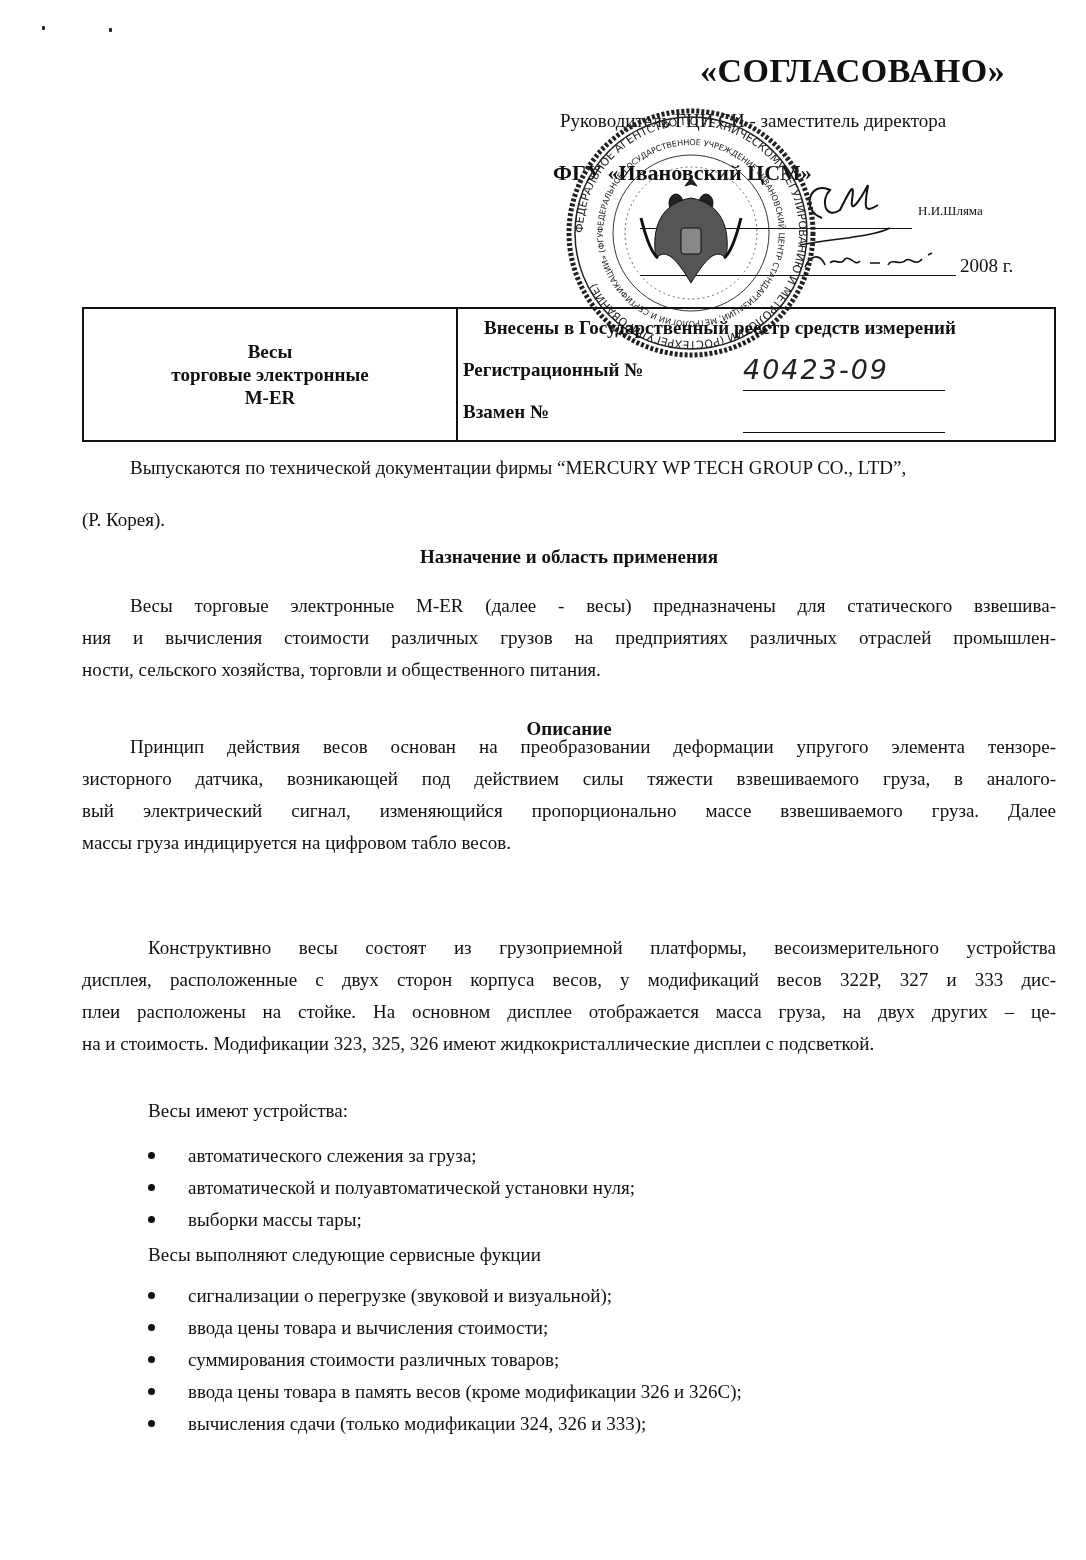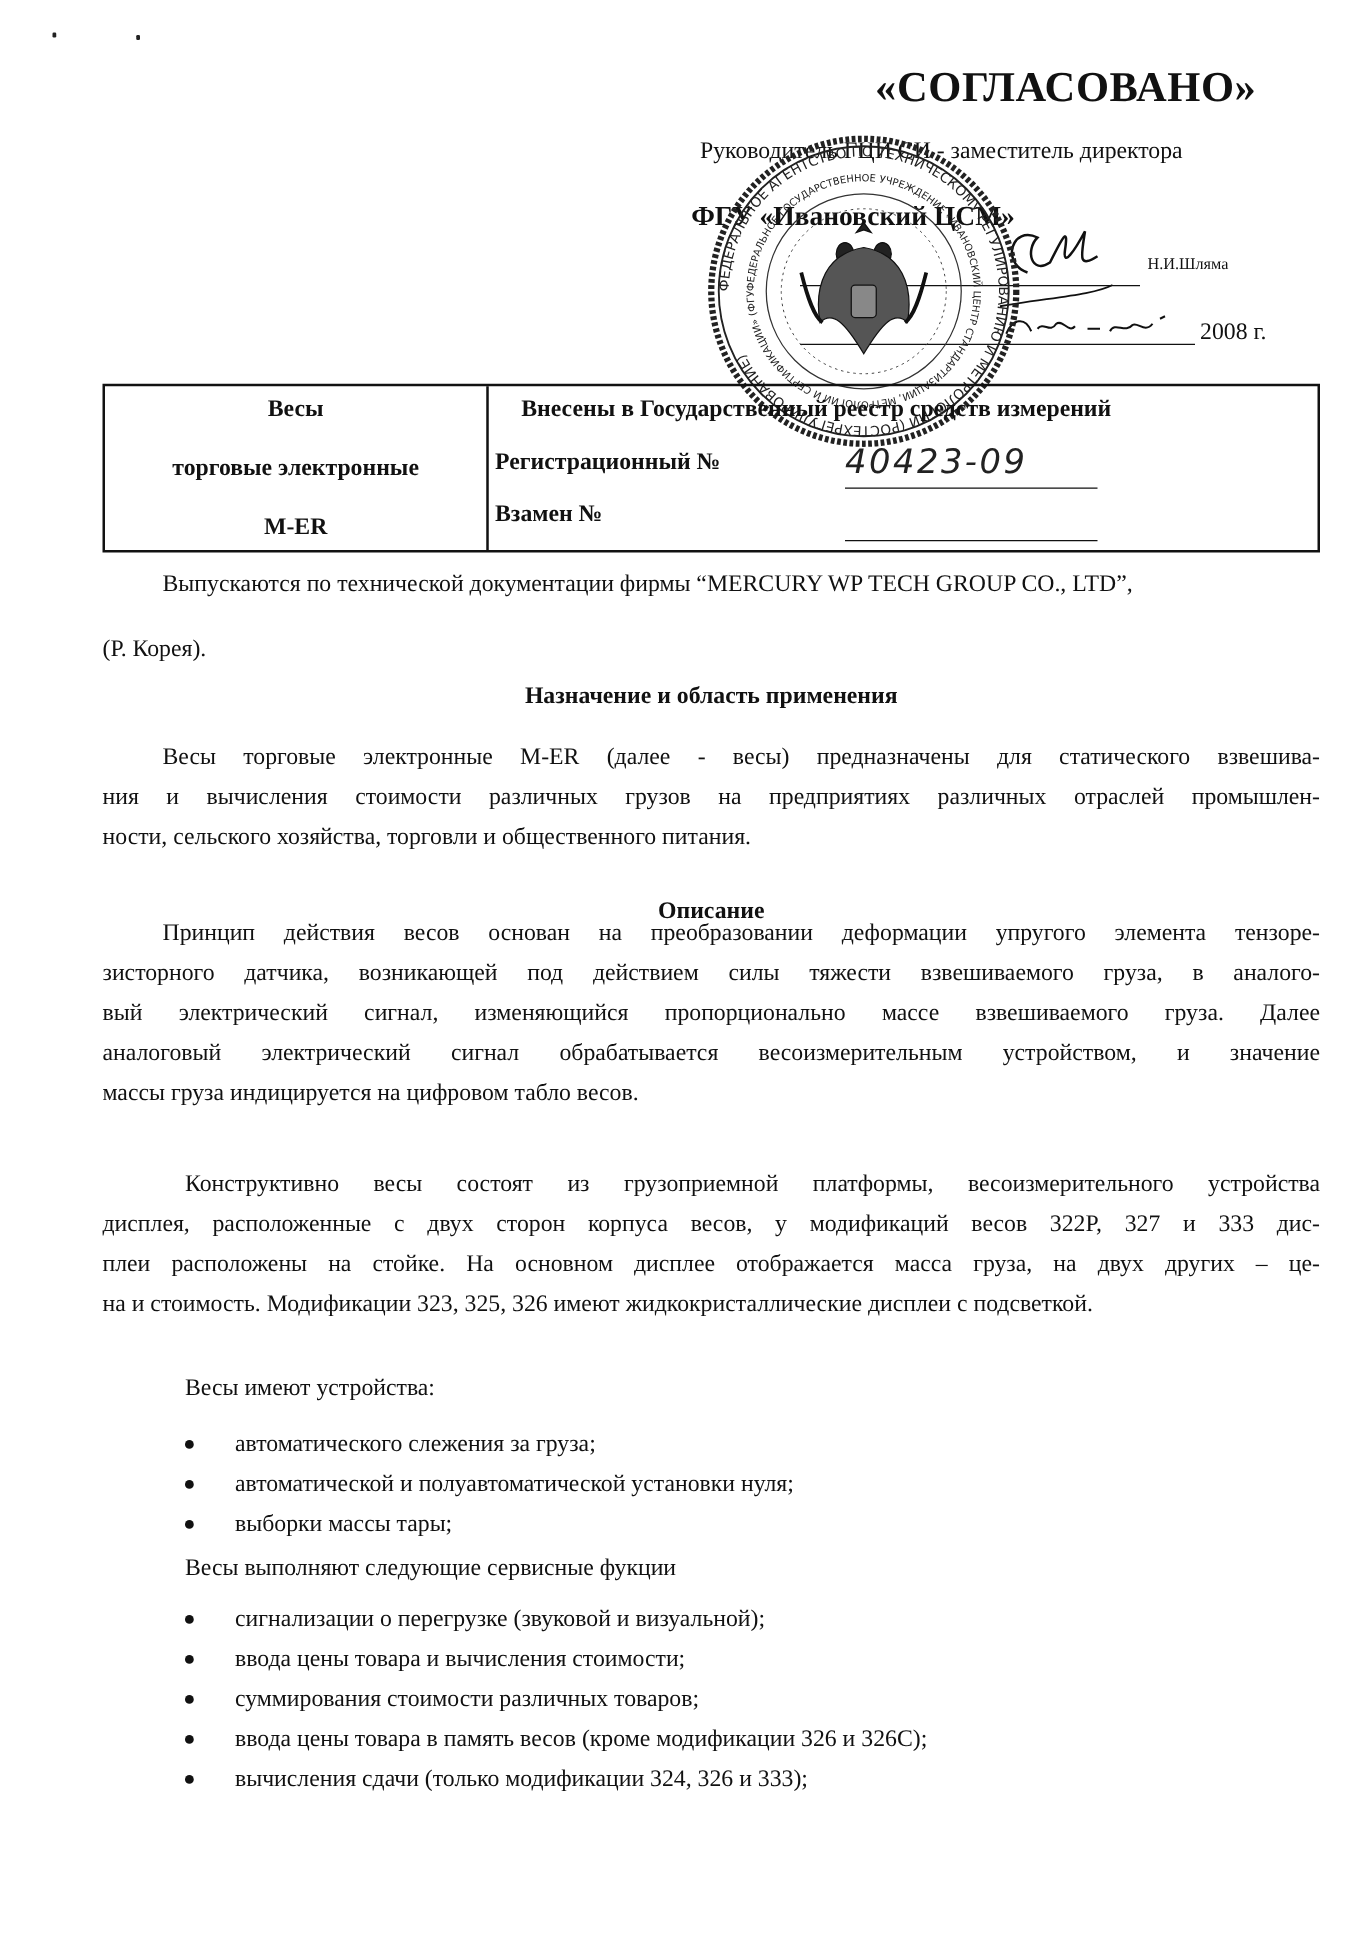--- a/index.html
+++ b/index.html
@@ -20,23 +20,23 @@
 
     
     .stamp { position: absolute; left: 566px; top: 108px; width: 250px; height: 250px; pointer-events: none; }
 
     
     .reg-table {
       position: absolute; left: 82px; top: 307px; width: 974px; height: 135px;
       border: 2px solid #111; box-sizing: border-box; display: flex;
     }
     .reg-left {
-      width: 307px; border-right: 2px solid #111; box-sizing: border-box;
+      width: 374px; border-right: 2px solid #111; box-sizing: border-box;
       display: flex; flex-direction: column; justify-content: center; align-items: center;
-      font-weight: bold; font-size: 19px; line-height: 23px; text-align: center; gap: 24px;
+      font-weight: bold; font-size: 19px; line-height: 23px; text-align: center;
     }
     .reg-right { position: relative; flex: 1; font-weight: bold; font-size: 19px; }
     .reg-right .row { position: absolute; left: 5px; white-space: nowrap; }
     .reg-number {
       position: absolute; left: 285px; top: 45px; font-family: "DejaVu Sans", sans-serif;
       font-size: 27px; font-weight: normal; letter-spacing: 2px; color: #222; font-style: italic;
     }
     .reg-underline { position: absolute; left: 285px; width: 202px; height: 1px; background: #111; }
 
     
@@ -124,21 +124,20 @@
   <span class="just-line"><span class="indent"></span><span>Весы торговые электронные M-ER (далее - весы) предназначены для статического взвешива-</span></span>
   <span class="just-line">ния и вычисления стоимости различных грузов на предприятиях различных отраслей промышлен-</span>
   <span class="last-line">ности, сельского хозяйства, торговли и общественного питания.</span>
 </div>
 
 <div class="heading" style="top:718px;">Описание</div>
 <div class="p" style="top:731px;">
   <span class="just-line"><span class="indent"></span><span>Принцип действия весов основан на преобразовании деформации упругого элемента тензоре-</span></span>
   <span class="just-line">зисторного датчика, возникающей под действием силы тяжести взвешиваемого груза, в аналого-</span>
   <span class="just-line">вый электрический сигнал, изменяющийся пропорционально массе взвешиваемого груза. Далее</span>
-  <span class="just-line">аналоговый электрический сигнал обрабатывается весоизмерительным устройством, и значение</span>
   <span class="last-line">массы груза индицируется на цифровом табло весов.</span>
 </div>
 <div class="p" style="top:932px;">
   <span class="just-line"><span class="indent" style="width:66px;"></span><span>Конструктивно весы состоят из грузоприемной платформы, весоизмерительного устройства</span></span>
   <span class="just-line">дисплея, расположенные с двух сторон корпуса весов, у модификаций весов 322P, 327 и 333 дис-</span>
   <span class="just-line">плеи расположены на стойке. На основном дисплее отображается масса груза, на двух других – це-</span>
   <span class="last-line">на и стоимость. Модификации 323, 325, 326 имеют жидкокристаллические дисплеи с подсветкой.</span>
 </div>
 
 <div class="line" style="left:148px;top:1100px;">Весы имеют устройства:</div>

